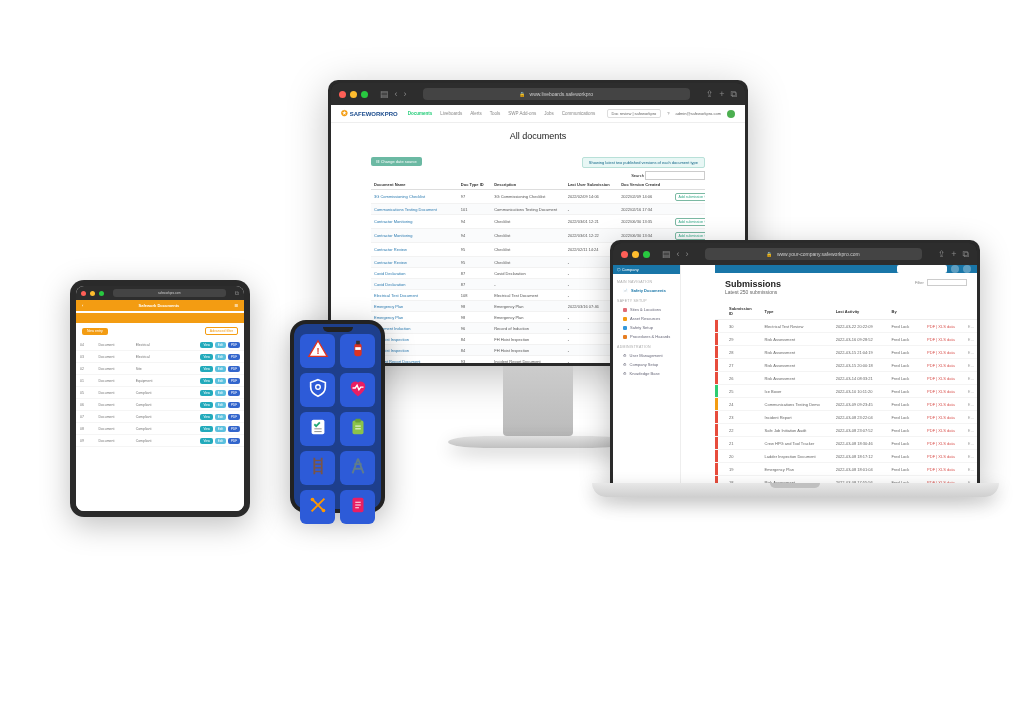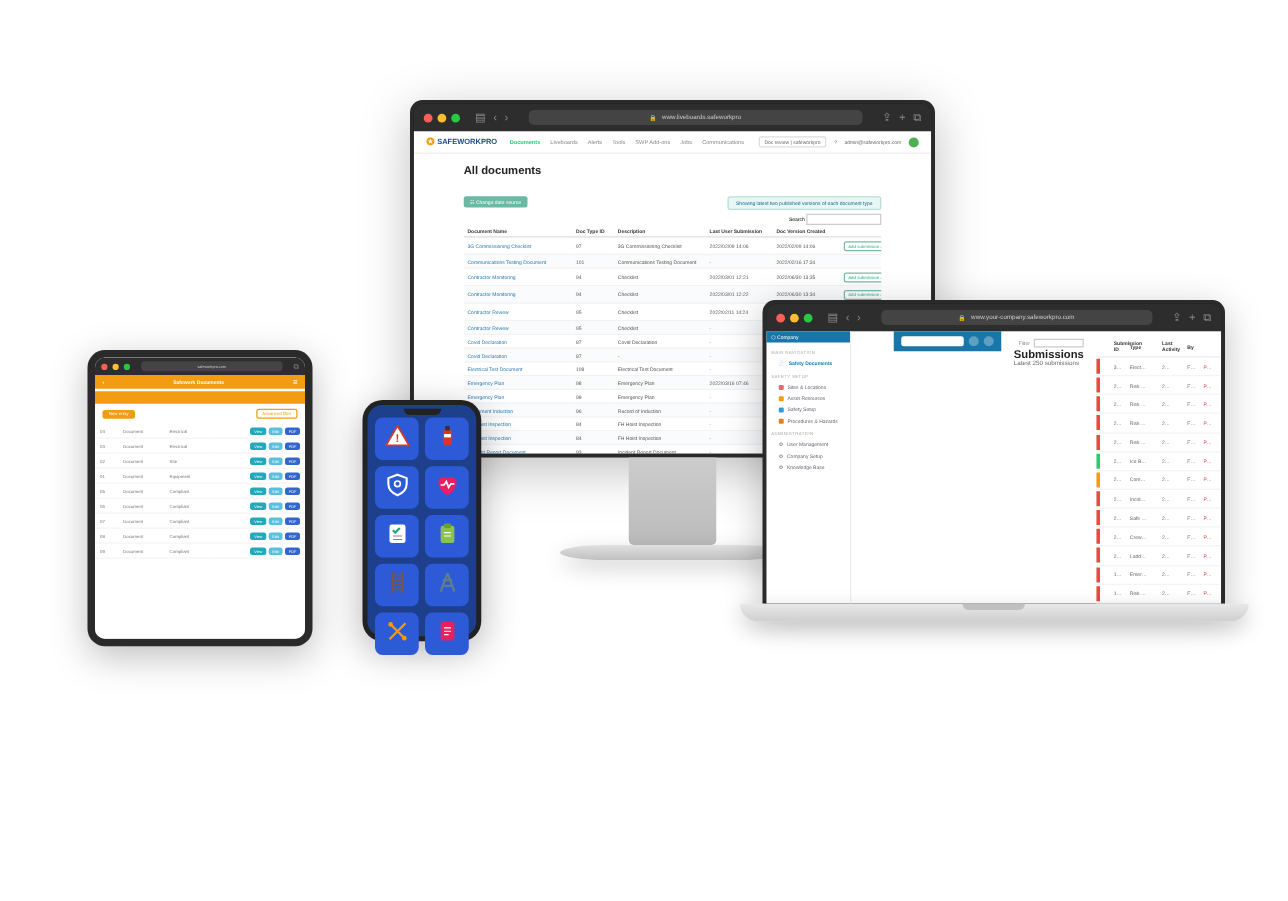--- a/index.html
+++ b/index.html
@@ -26,21 +26,21 @@
 .docs-nav { display: flex; align-items: center; padding: 4px 10px; border-bottom: 1px solid #eee; gap: 10px; }
 .docs-logo { color: #1a4b8c; font-weight: 700; font-size: 6px; display: flex; align-items: center; gap: 2px; }
 .docs-logo-mark { color: #f39c12; font-size: 8px; }
 .docs-navlinks { display: flex; gap: 8px; font-size: 4.5px; color: #888; }
 .docs-navlinks .active { color: #2c7; font-weight: 600; }
 .docs-user { margin-left: auto; display: flex; gap: 6px; align-items: center; font-size: 4px; color: #666; }
 .docs-user .pill { border: 1px solid #ddd; padding: 1px 4px; border-radius: 2px; }
 .docs-user .avatar { width: 8px; height: 8px; background: #4caf50; border-radius: 50%; }
 
 .docs-body { padding: 8px 40px; }
-.docs-title { font-size: 9px; font-weight: 700; color: #222; margin-bottom: 16px; }
+.docs-title { font-size: 9px; font-weight: 400; color: #222; margin-bottom: 16px; text-align: center; }
 .docs-btn { display: inline-block; background: #6bb9a3; color: #fff; font-size: 4px; padding: 2px 5px; border-radius: 2px; }
 .docs-banner { float: right; background: #e8f7f5; color: #168; font-size: 4px; padding: 2px 6px; border: 1px solid #b8e0d8; border-radius: 2px; }
 .docs-search { float: right; clear: right; margin-top: 3px; font-size: 4px; }
 .docs-search input { width: 60px; font-size: 4px; border: 1px solid #ccc; padding: 1px 3px; }
 
 .docs-table { width: 100%; border-collapse: collapse; margin-top: 6px; font-size: 4px; table-layout: fixed; }
 .docs-table th { text-align: left; padding: 2px 3px; color: #333; font-weight: 700; border-bottom: 1px solid #ddd; }
 .docs-table td { padding: 2.5px 3px; border-bottom: 1px solid #f2f2f2; color: #555; white-space: nowrap; overflow: hidden; text-overflow: ellipsis; }
 .docs-table tbody tr:nth-child(even) { background: #fafbfc; }
 .docs-table .docname { color: #2a7ab0; }
@@ -55,21 +55,21 @@
 
 
 .sub-page { background: #fff; height: calc(100% - 22px); display: flex; font-size: 5px; }
 .sub-sidebar { width: 68px; border-right: 1px solid #eee; padding: 6px 4px; }
 .sub-side-logo { color: #fff; background: #1976a8; padding: 2px 4px; font-size: 4px; margin: -6px -4px 6px; }
 .sub-side-group { font-size: 3.5px; text-transform: uppercase; color: #aaa; margin: 4px 0 2px; letter-spacing: .3px; }
 .sub-side-item { font-size: 4px; color: #667; padding: 2px 0 2px 6px; display: flex; align-items: center; gap: 3px; }
 .sub-side-item .mk { width: 4px; height: 4px; border-radius: 1px; }
 .sub-side-item.active { color: #1976a8; font-weight: 600; }
 
-.sub-main { flex: 1; display: flex; min-width: 0; padding-left: 34px; }
+.sub-main { flex: 1; display: flex; flex-direction: column; min-width: 0; padding-left: 34px; }
 .sub-topbar { background: #1976a8; height: 16px; display: flex; align-items: center; justify-content: flex-end; padding: 0 6px; gap: 4px; }
 .sub-search { background: #fff; width: 50px; height: 8px; border-radius: 2px; }
 .sub-icon { width: 8px; height: 8px; background: rgba(255,255,255,.3); border-radius: 50%; }
 .sub-head { padding: 6px 10px 4px; }
 .sub-title { font-size: 9px; font-weight: 700; color: #222; }
 .sub-subtitle { font-size: 5px; color: #666; }
 .sub-filter { float: right; font-size: 4px; color: #888; }
 .sub-filter input { width: 40px; font-size: 4px; border: 1px solid #ccc; margin-left: 2px; }
 
 .sub-table { width: 100%; border-collapse: collapse; font-size: 4px; margin-top: 4px; table-layout: fixed; }

